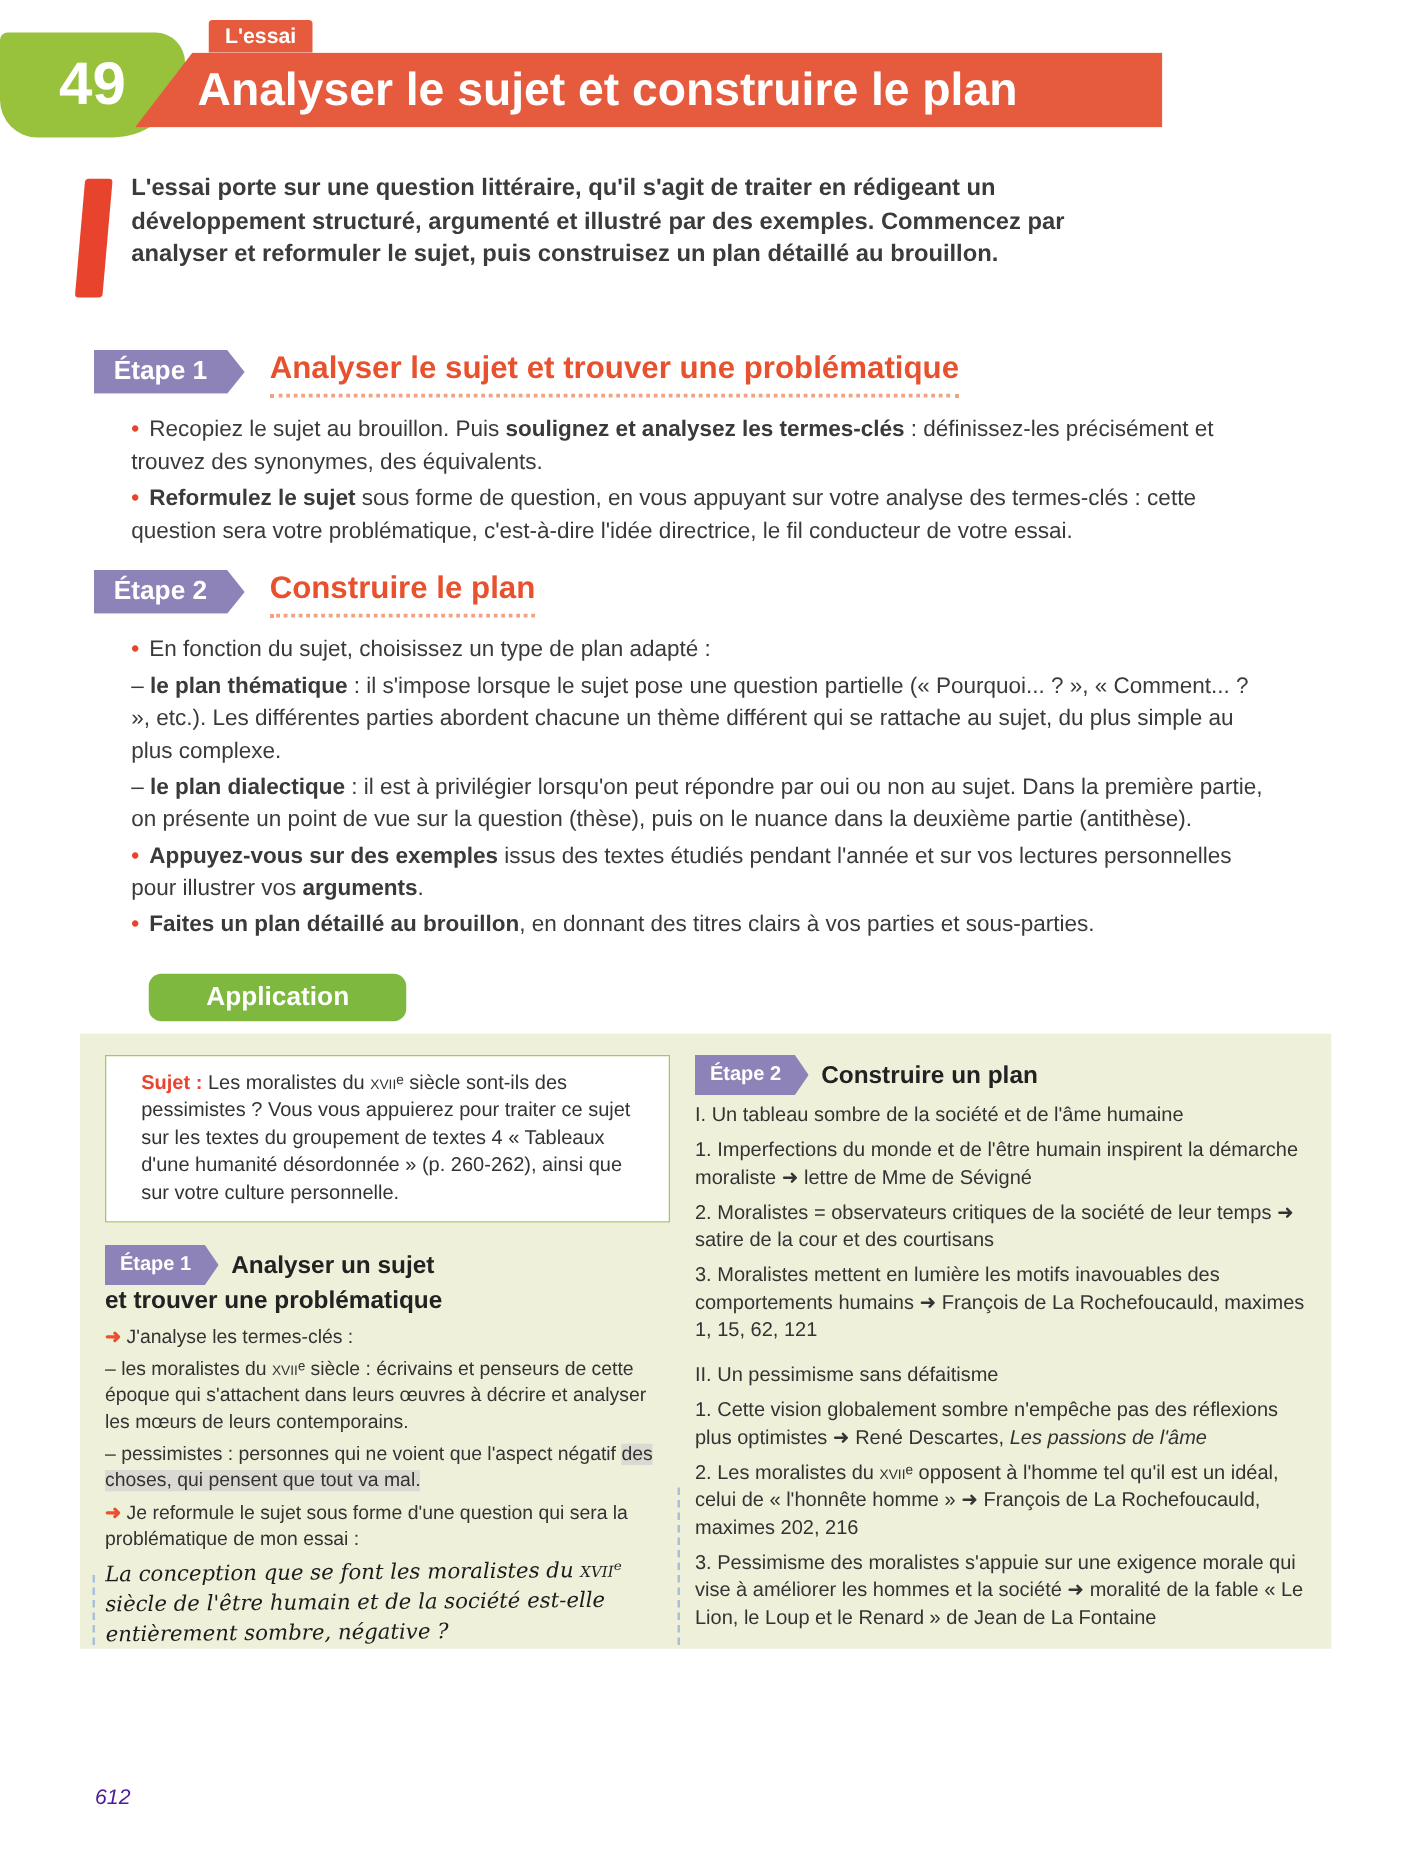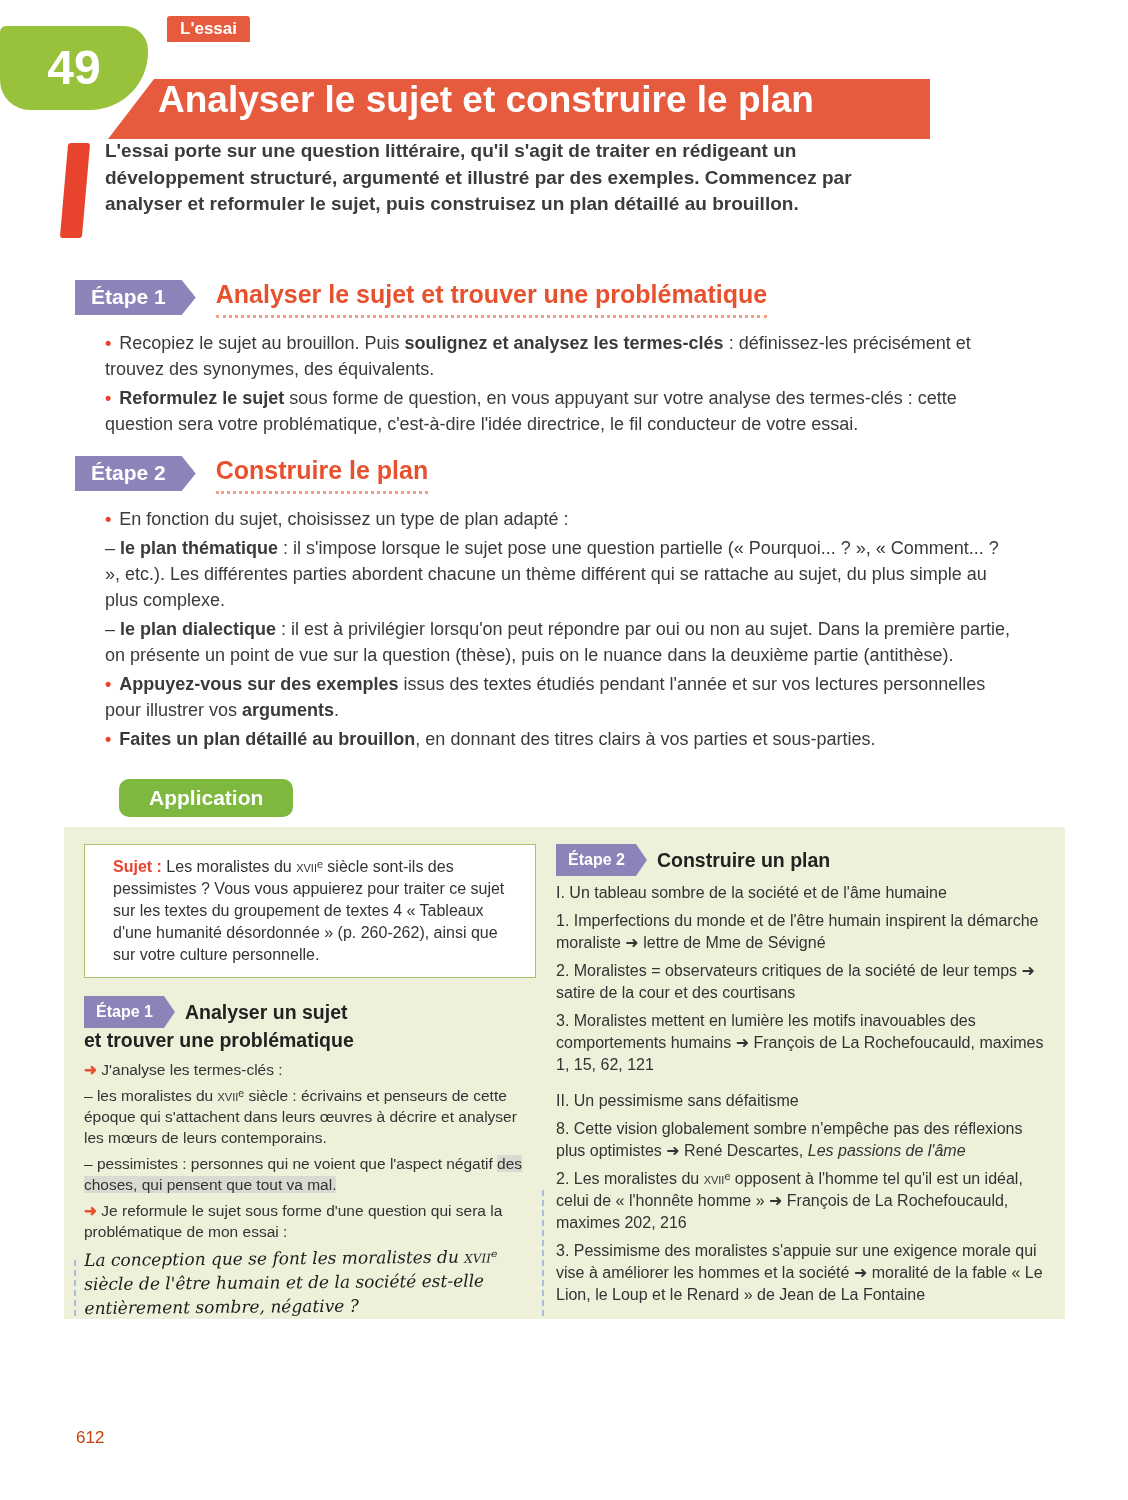--- a/index.html
+++ b/index.html
@@ -19,21 +19,21 @@
   }
   .lesson-number { color:#fff; font-size:48px; font-weight:bold; line-height:1; }
   .essai-tab {
     position:absolute; left:167px; top:16px; height:26px;
     background:#e65b3e; color:#fff; font-weight:bold; font-size:17px;
     line-height:26px; padding:0 13px; border-radius:3px 3px 0 0;
   }
   .title-banner {
     position:absolute; left:108px; top:42px; width:822px; height:60px;
     background:#e65b3e; clip-path:polygon(46px 0, 100% 0, 100% 100%, 0 100%);
-    display:flex; align-items:flex-start; z-index:2;margin-top:37px;
+    display:flex; align-items:center; z-index:2;
   }
   .page-title { margin:0; padding-left:50px; color:#fff; font-size:37px; font-weight:bold; white-space:nowrap; }
 
   
   .intro-bar {
     position:absolute; left:64px; top:143px; width:22px; height:95px;
     background:#e8432d; transform:skewX(-5deg); border-radius:3px;
   }
   .intro {
     position:absolute; left:105px; top:138px; width:800px; margin:0;
@@ -56,21 +56,21 @@
     border-bottom:3px dotted #f2a183; padding-bottom:6px; display:inline-block;
   }
   .step-body { margin:12px 0 0 105px; width:905px; font-size:18px; line-height:26px; color:#3a3a3a; }
   .para { margin:0 0 3px; }
   .blt { color:#e8432d; font-weight:bold; margin-right:8px; }
 
   
   .app-badge {
     position:absolute; left:119px; top:779px;
     background:#7fb83e; color:#fff; font-weight:bold; font-size:21px;
-    padding:7px 30px; border-radius:10px; z-index:2;
+    padding:7px 46px; border-radius:10px; z-index:2;
   }
   .app-panel { position:absolute; left:64px; top:827px; width:1001px; height:492px; background:#eef0da; }
   .app-col { position:absolute; top:17px; }
   .app-col.left  { left:20px;  width:452px; }
   .app-col.right { left:492px; width:494px; }
 
   .sujet-box {
     background:#fff; border:1.5px solid #a9c464; padding:11px 28px;
     font-size:16px; line-height:22px; color:#333; margin-bottom:18px;
   }
@@ -98,21 +98,21 @@
   .handwriting {
     font-family:"DejaVu Serif", serif; font-style:italic;
     font-size:17px; line-height:24px; color:#1c1c1c; margin:6px 0 0;
     transform:rotate(-0.5deg); transform-origin:left top;
   }
 
   .dash-line { position:absolute; width:0; border-left:2px dashed #a7c2d8; }
   .dl-left   { left:10px;  bottom:3px; height:56px; }
   .dl-center { left:478px; bottom:3px; height:126px; }
 
-  .page-number { position:absolute; left:76px; top:1428px; font-size:17px; color:#c2410c; }
+  .page-number { position:absolute; left:76px; top:1428px; font-size:17px; color:#4c1d95;font-style:italic; }
 </style>
 </head>
 <body>
 
 <div id="page">
 
   <div class="green-blob">
     <span class="lesson-number">49</span>
   </div>
   <div class="essai-tab">
@@ -174,21 +174,21 @@
     <div class="app-col right">
       <div class="app-step-title">
         <span class="step-badge small">Étape 2</span><span class="app-title-text">Construire un plan</span>
       </div>
 
       <p class="app-para"><span>I. Un tableau sombre de la société et de l'âme humaine</span></p>
       <p class="app-para"><span>1. Imperfections du monde et de l'être humain inspirent la démarche moraliste ➜ lettre de Mme de Sévigné</span></p>
       <p class="app-para"><span>2. Moralistes = observateurs critiques de la société de leur temps ➜ satire de la cour et des courtisans</span></p>
       <p class="app-para"><span>3. Moralistes mettent en lumière les motifs inavouables des comportements humains ➜ François de La Rochefoucauld, maximes 1, 15, 62, 121</span></p>
       <p class="app-para group-start"><span>II. Un pessimisme sans défaitisme</span></p>
-      <p class="app-para"><span>8. Cette vision globalement sombre n'empêche pas des réflexions plus optimistes ➜ René Descartes, </span><span class="i">Les passions de l'âme</span></p>
+      <p class="app-para"><span>1. Cette vision globalement sombre n'empêche pas des réflexions plus optimistes ➜ René Descartes, </span><span class="i">Les passions de l'âme</span></p>
       <p class="app-para"><span>2. Les moralistes du </span><span class="sc">xviiᵉ</span><span> opposent à l'homme tel qu'il est un idéal, celui de « l'honnête homme » ➜ François de La Rochefoucauld, maximes 202, 216</span></p>
       <p class="app-para"><span>3. Pessimisme des moralistes s'appuie sur une exigence morale qui vise à améliorer les hommes et la société ➜ moralité de la fable « Le Lion, le Loup et le Renard » de Jean de La Fontaine</span></p>
     </div>
 
     <div class="dash-line dl-left"></div>
     <div class="dash-line dl-center"></div>
   </div>
 
   <div class="page-number">612</div>
 

